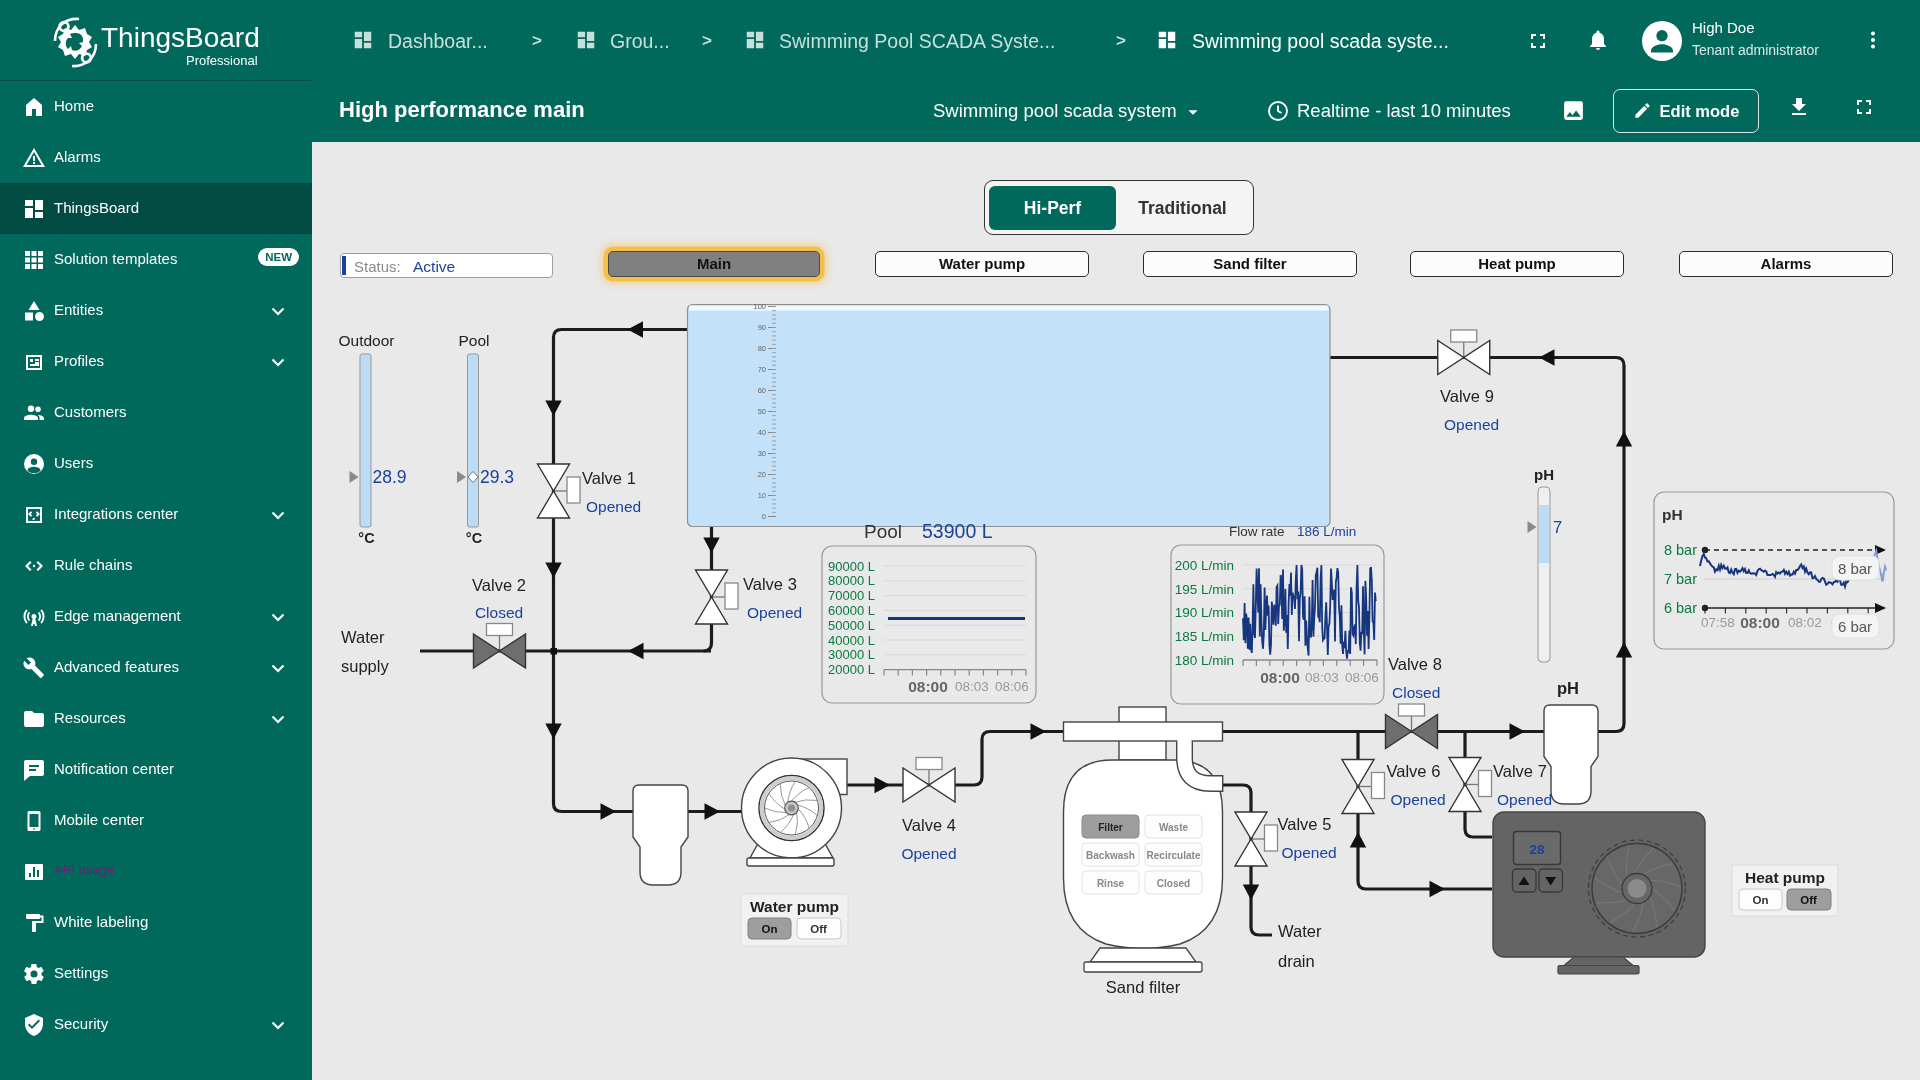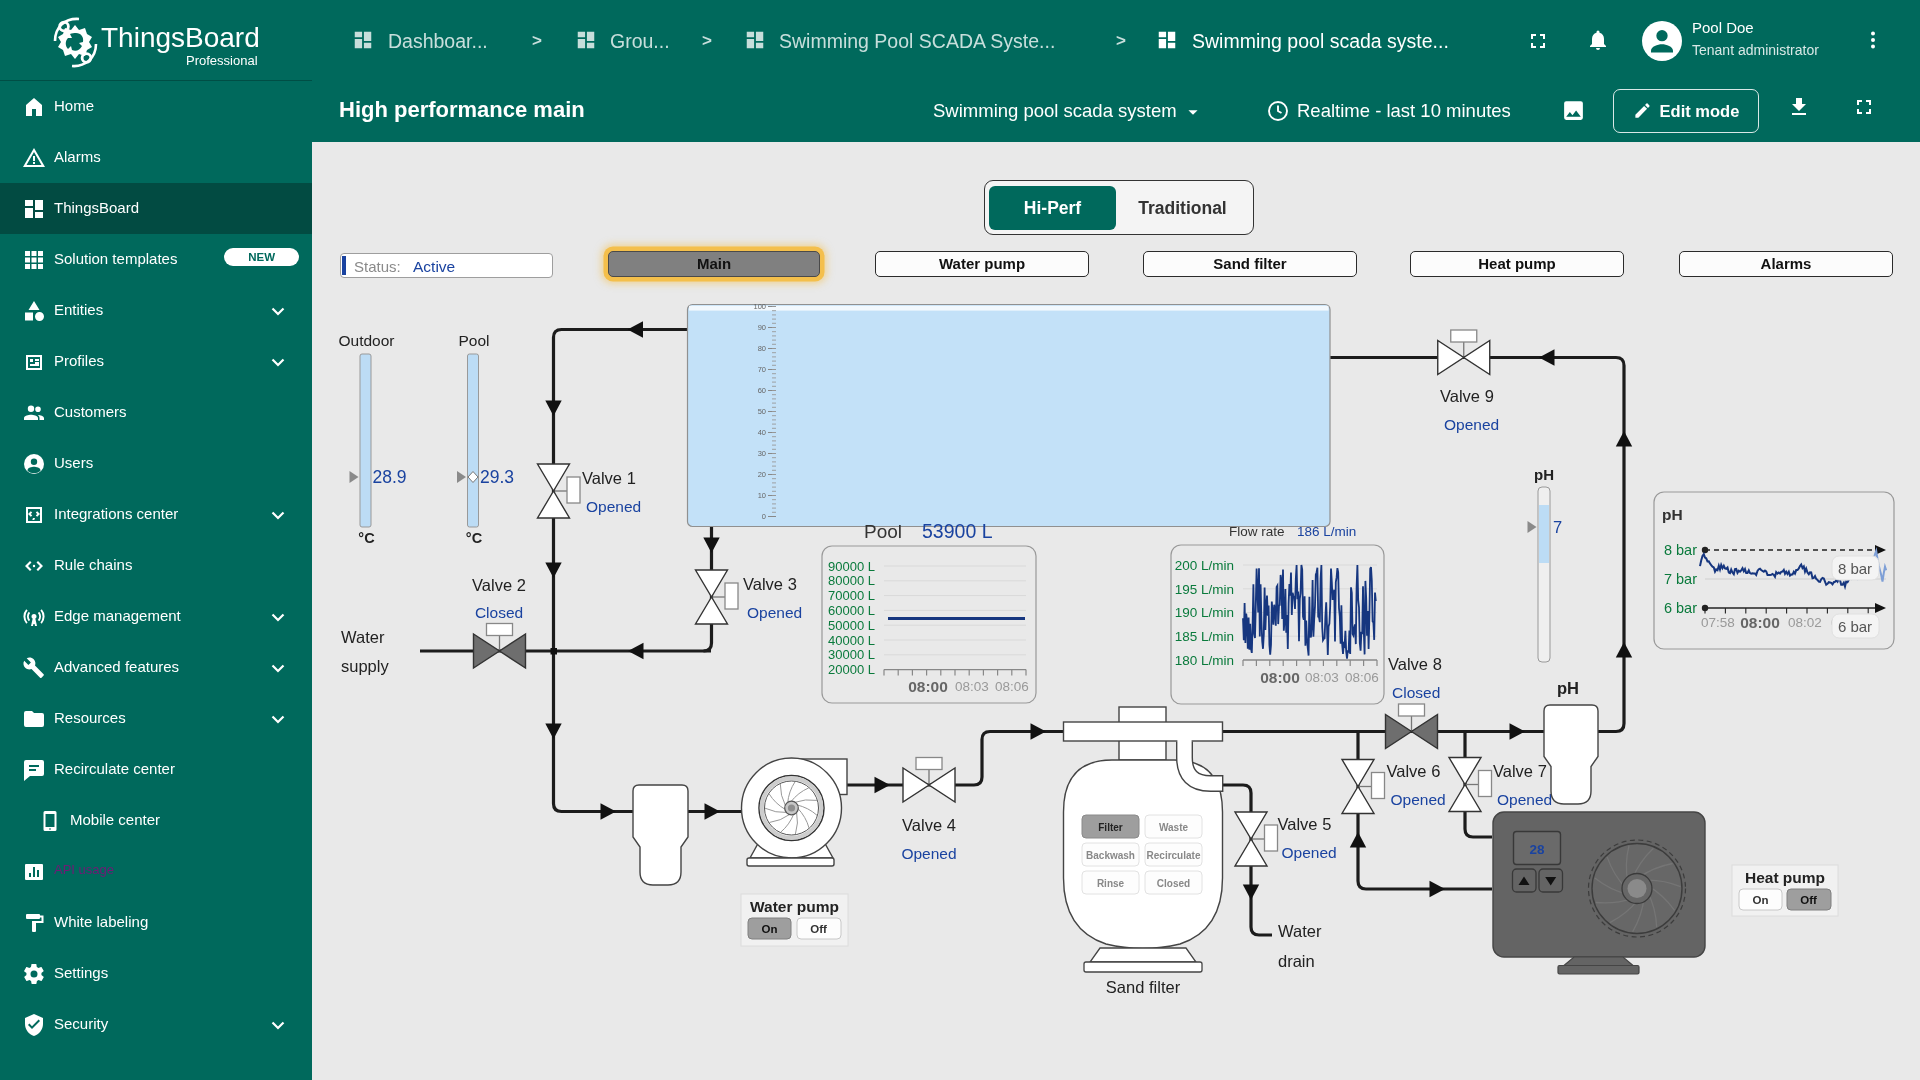--- a/index.html
+++ b/index.html
@@ -50,21 +50,21 @@
 <div class="abs" style="left:1526px;top:29px;"><svg width="24" height="24" viewBox="0 0 24 24" fill="#FFF">
       <path d="M5 5h5v2H7v3H5zm9 0h5v5h-2V7h-3zM5 14h2v3h3v2H5zm12 0h2v5h-5v-2h3z"></path>
     </svg></div>
 <div class="abs" style="left:1586px;top:28px;"><svg width="24" height="24" viewBox="0 0 24 24" fill="#FFF">
       <path d="M12 22a2 2 0 0 0 2-2h-4a2 2 0 0 0 2 2zm6-6v-5c0-3.1-1.6-5.6-4.5-6.3V4a1.5 1.5 0 0 0-3 0v.7C7.7 5.4 6 7.9 6 11v5l-2 2v1h16v-1z"></path>
     </svg></div>
 <div class="abs" style="left:1642px;top:21px;"><svg width="40" height="40" viewBox="0 0 24 24">
       <circle cx="12" cy="12" r="12" fill="#FFF"></circle>
       <path d="M12 12.2a3.4 3.4 0 1 0 0-6.8 3.4 3.4 0 0 0 0 6.8zm0 1.8c-2.6 0-6.6 1.3-6.6 3.9v1h13.2v-1c0-2.6-4-3.9-6.6-3.9z" fill="#00695C"></path>
     </svg></div>
-<div class="abs" style="left:1692px;top:19px;color:#FFF;font-size:15px;">Pool Doe</div>
+<div class="abs" style="left:1692px;top:19px;color:#FFF;font-size:15px;">High Doe</div>
 <div class="abs" style="left:1692px;top:42px;color:rgba(255,255,255,0.85);font-size:14px;">Tenant administrator</div>
 <div class="abs" style="left:1861px;top:28px;"><svg width="24" height="24" viewBox="0 0 24 24" fill="#FFF">
       <circle cx="12" cy="5.5" r="2"></circle>
       <circle cx="12" cy="12" r="2"></circle>
       <circle cx="12" cy="18.5" r="2"></circle>
     </svg></div>
 
 <div class="abs" style="left:339px;top:97px;color:#FFF;font-size:22px;font-weight:bold;">High performance main</div>
 <div class="abs" style="left:933px;top:100px;color:#FFF;font-size:18.5px;">Swimming pool scada system <svg width="22" height="22" viewBox="0 0 24 24" fill="#FFF" style="vertical-align:-6px;">
       <path d="M7 10l5 5 5-5z"></path>
@@ -104,21 +104,21 @@
     <span style="position:absolute;left:22px;top:14px;"><svg width="24" height="24" viewBox="0 0 24 24" fill="#FFF">
         <path d="M3 3h8v6H3zm10 0h8v10h-8zM3 11h8v10H3zm10 4h8v6h-8z"></path>
       </svg></span>
     <span style="position:absolute;left:54px;top:16px;font-size:15px;font-weight:500;color:#FFF;">ThingsBoard</span>
   </div>
 <div style="position:absolute;left:0;top:234px;width:312px;height:51px;">
     <span style="position:absolute;left:22px;top:14px;"><svg width="24" height="24" viewBox="0 0 24 24" fill="#FFF">
         <path d="M3 3h5v5H3zm6.5 0h5v5h-5zM16 3h5v5h-5zM3 9.5h5v5H3zm6.5 0h5v5h-5zm6.5 0h5v5h-5zM3 16h5v5H3zm6.5 0h5v5h-5zM16 16h5v5h-5z"></path>
       </svg></span>
     <span style="position:absolute;left:54px;top:16px;font-size:15px;font-weight:500;color:#FFF;">Solution templates</span>
-    <span style="position:absolute;right:13px;top:14px;background:#FFF;color:#00695C;font-size:11.5px;font-weight:bold;border-radius:11px;padding:3px 24px;">NEW</span>
+    <span style="position:absolute;right:13px;top:14px;background:#FFF;color:#00695C;font-size:11.5px;font-weight:bold;border-radius:11px;padding:3px 7px;">NEW</span>
   </div>
 <div style="position:absolute;left:0;top:285px;width:312px;height:51px;">
     <span style="position:absolute;left:22px;top:14px;"><svg width="24" height="24" viewBox="0 0 24 24" fill="#FFF">
         <path d="M12 2 6.5 11h11zM17.5 13a4.5 4.5 0 1 0 0 9 4.5 4.5 0 0 0 0-9zM3 13.5h8v8H3z"></path>
       </svg></span>
     <span style="position:absolute;left:54px;top:16px;font-size:15px;font-weight:500;color:#FFF;">Entities</span>
     <span style="position:absolute;right:22px;top:14px;"><svg width="24" height="24" viewBox="0 0 24 24" fill="none" stroke="#FFF" stroke-width="2.2">
         <path d="M6.5 9.5 12 15l5.5-5.5"></path>
       </svg></span>
   </div>
@@ -183,23 +183,23 @@
       </svg></span>
     <span style="position:absolute;left:54px;top:16px;font-size:15px;font-weight:500;color:#FFF;">Resources</span>
     <span style="position:absolute;right:22px;top:14px;"><svg width="24" height="24" viewBox="0 0 24 24" fill="none" stroke="#FFF" stroke-width="2.2">
         <path d="M6.5 9.5 12 15l5.5-5.5"></path>
       </svg></span>
   </div>
 <div style="position:absolute;left:0;top:744px;width:312px;height:51px;">
     <span style="position:absolute;left:22px;top:14px;"><svg width="24" height="24" viewBox="0 0 24 24" fill="#FFF">
         <path d="M4 2h16a2 2 0 0 1 2 2v12a2 2 0 0 1-2 2H8l-6 5V4a2 2 0 0 1 2-2zm3 5h10v2H7zm0 4h7v2H7z" fill-rule="evenodd"></path>
       </svg></span>
-    <span style="position:absolute;left:54px;top:16px;font-size:15px;font-weight:500;color:#FFF;">Recirculate center</span>
-  </div>
-<div style="position:absolute;left:16px;top:795px;width:312px;height:51px;">
+    <span style="position:absolute;left:54px;top:16px;font-size:15px;font-weight:500;color:#FFF;">Notification center</span>
+  </div>
+<div style="position:absolute;left:0;top:795px;width:312px;height:51px;">
     <span style="position:absolute;left:22px;top:14px;"><svg width="24" height="24" viewBox="0 0 24 24" fill="#FFF">
         <path d="M7 2h10a1.5 1.5 0 0 1 1.5 1.5v17A1.5 1.5 0 0 1 17 22H7a1.5 1.5 0 0 1-1.5-1.5v-17A1.5 1.5 0 0 1 7 2zm.5 3v13h9V5zm3.5 14.5v1h2v-1z" fill-rule="evenodd"></path>
       </svg></span>
     <span style="position:absolute;left:54px;top:16px;font-size:15px;font-weight:500;color:#FFF;">Mobile center</span>
   </div>
 <div style="position:absolute;left:0;top:846px;width:312px;height:51px;">
     <span style="position:absolute;left:22px;top:14px;"><svg width="24" height="24" viewBox="0 0 24 24" fill="#FFF">
         <path d="M4 4h16a1 1 0 0 1 1 1v14a1 1 0 0 1-1 1H4a1 1 0 0 1-1-1V5a1 1 0 0 1 1-1zm3 9h2v4H7zm4-6h2v10h-2zm4 3h2v7h-2z" fill-rule="evenodd"></path>
       </svg></span>
     <span style="position:absolute;left:54px;top:16px;font-size:13px;font-weight:400;color:#701a75;">API usage</span>

